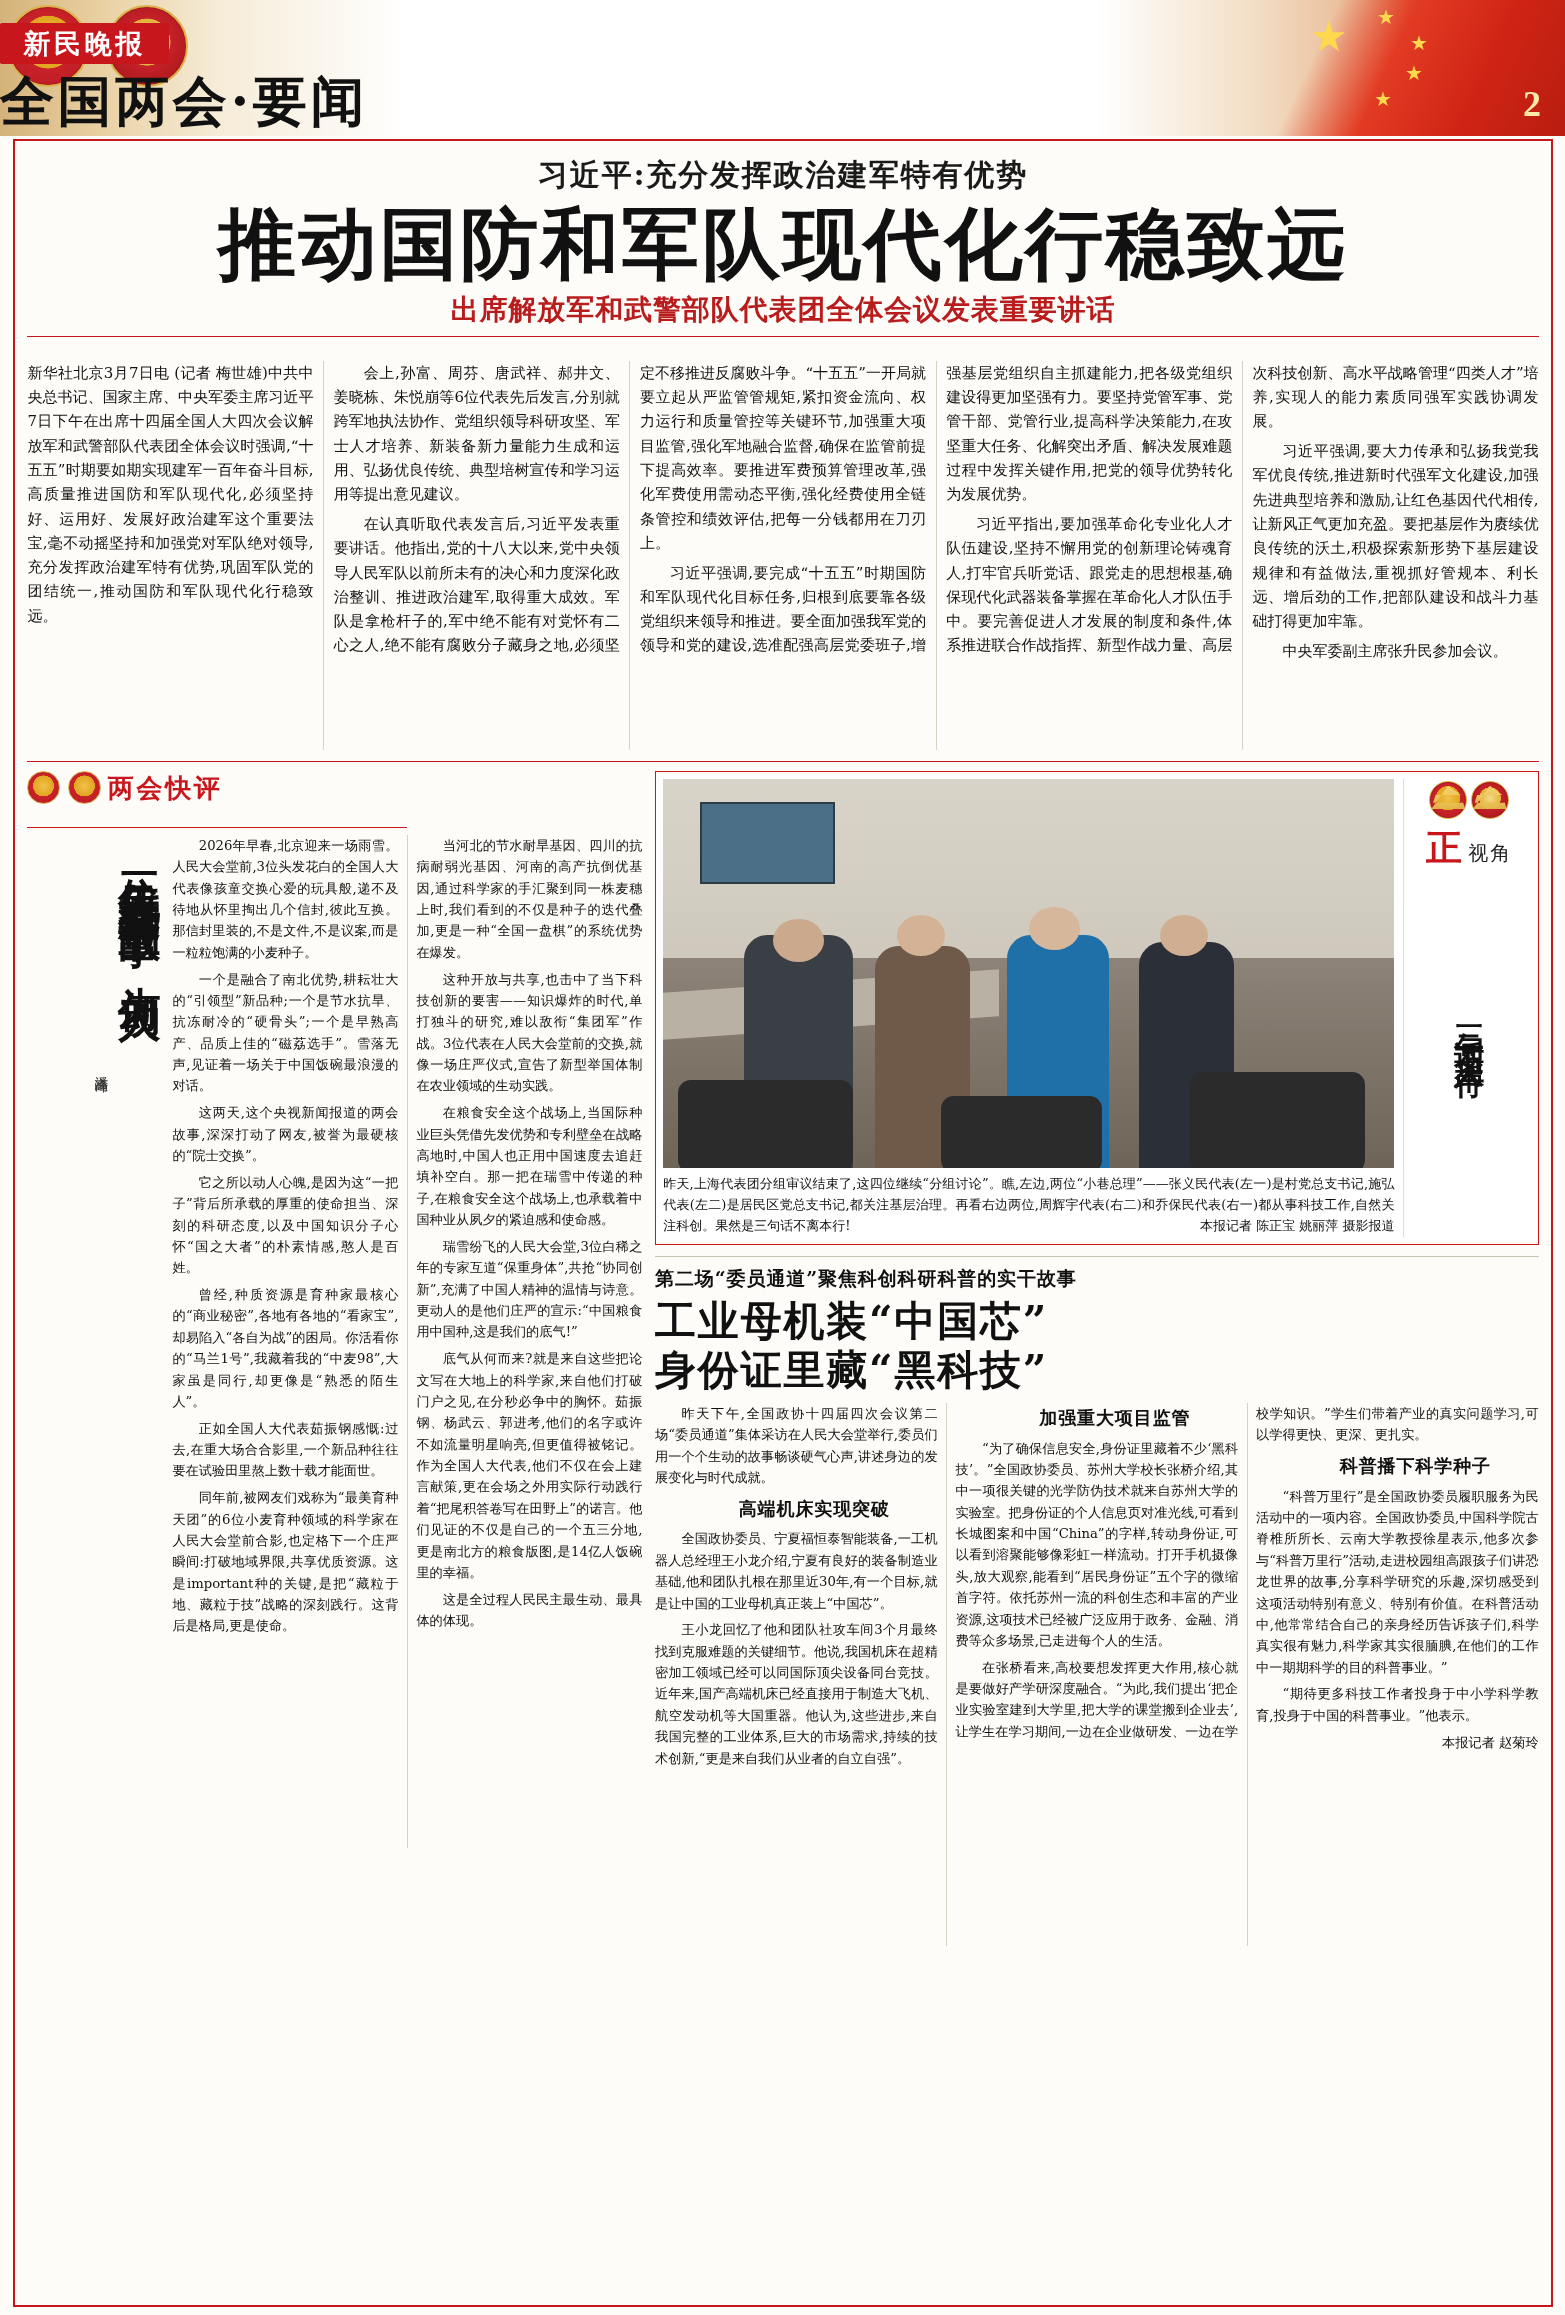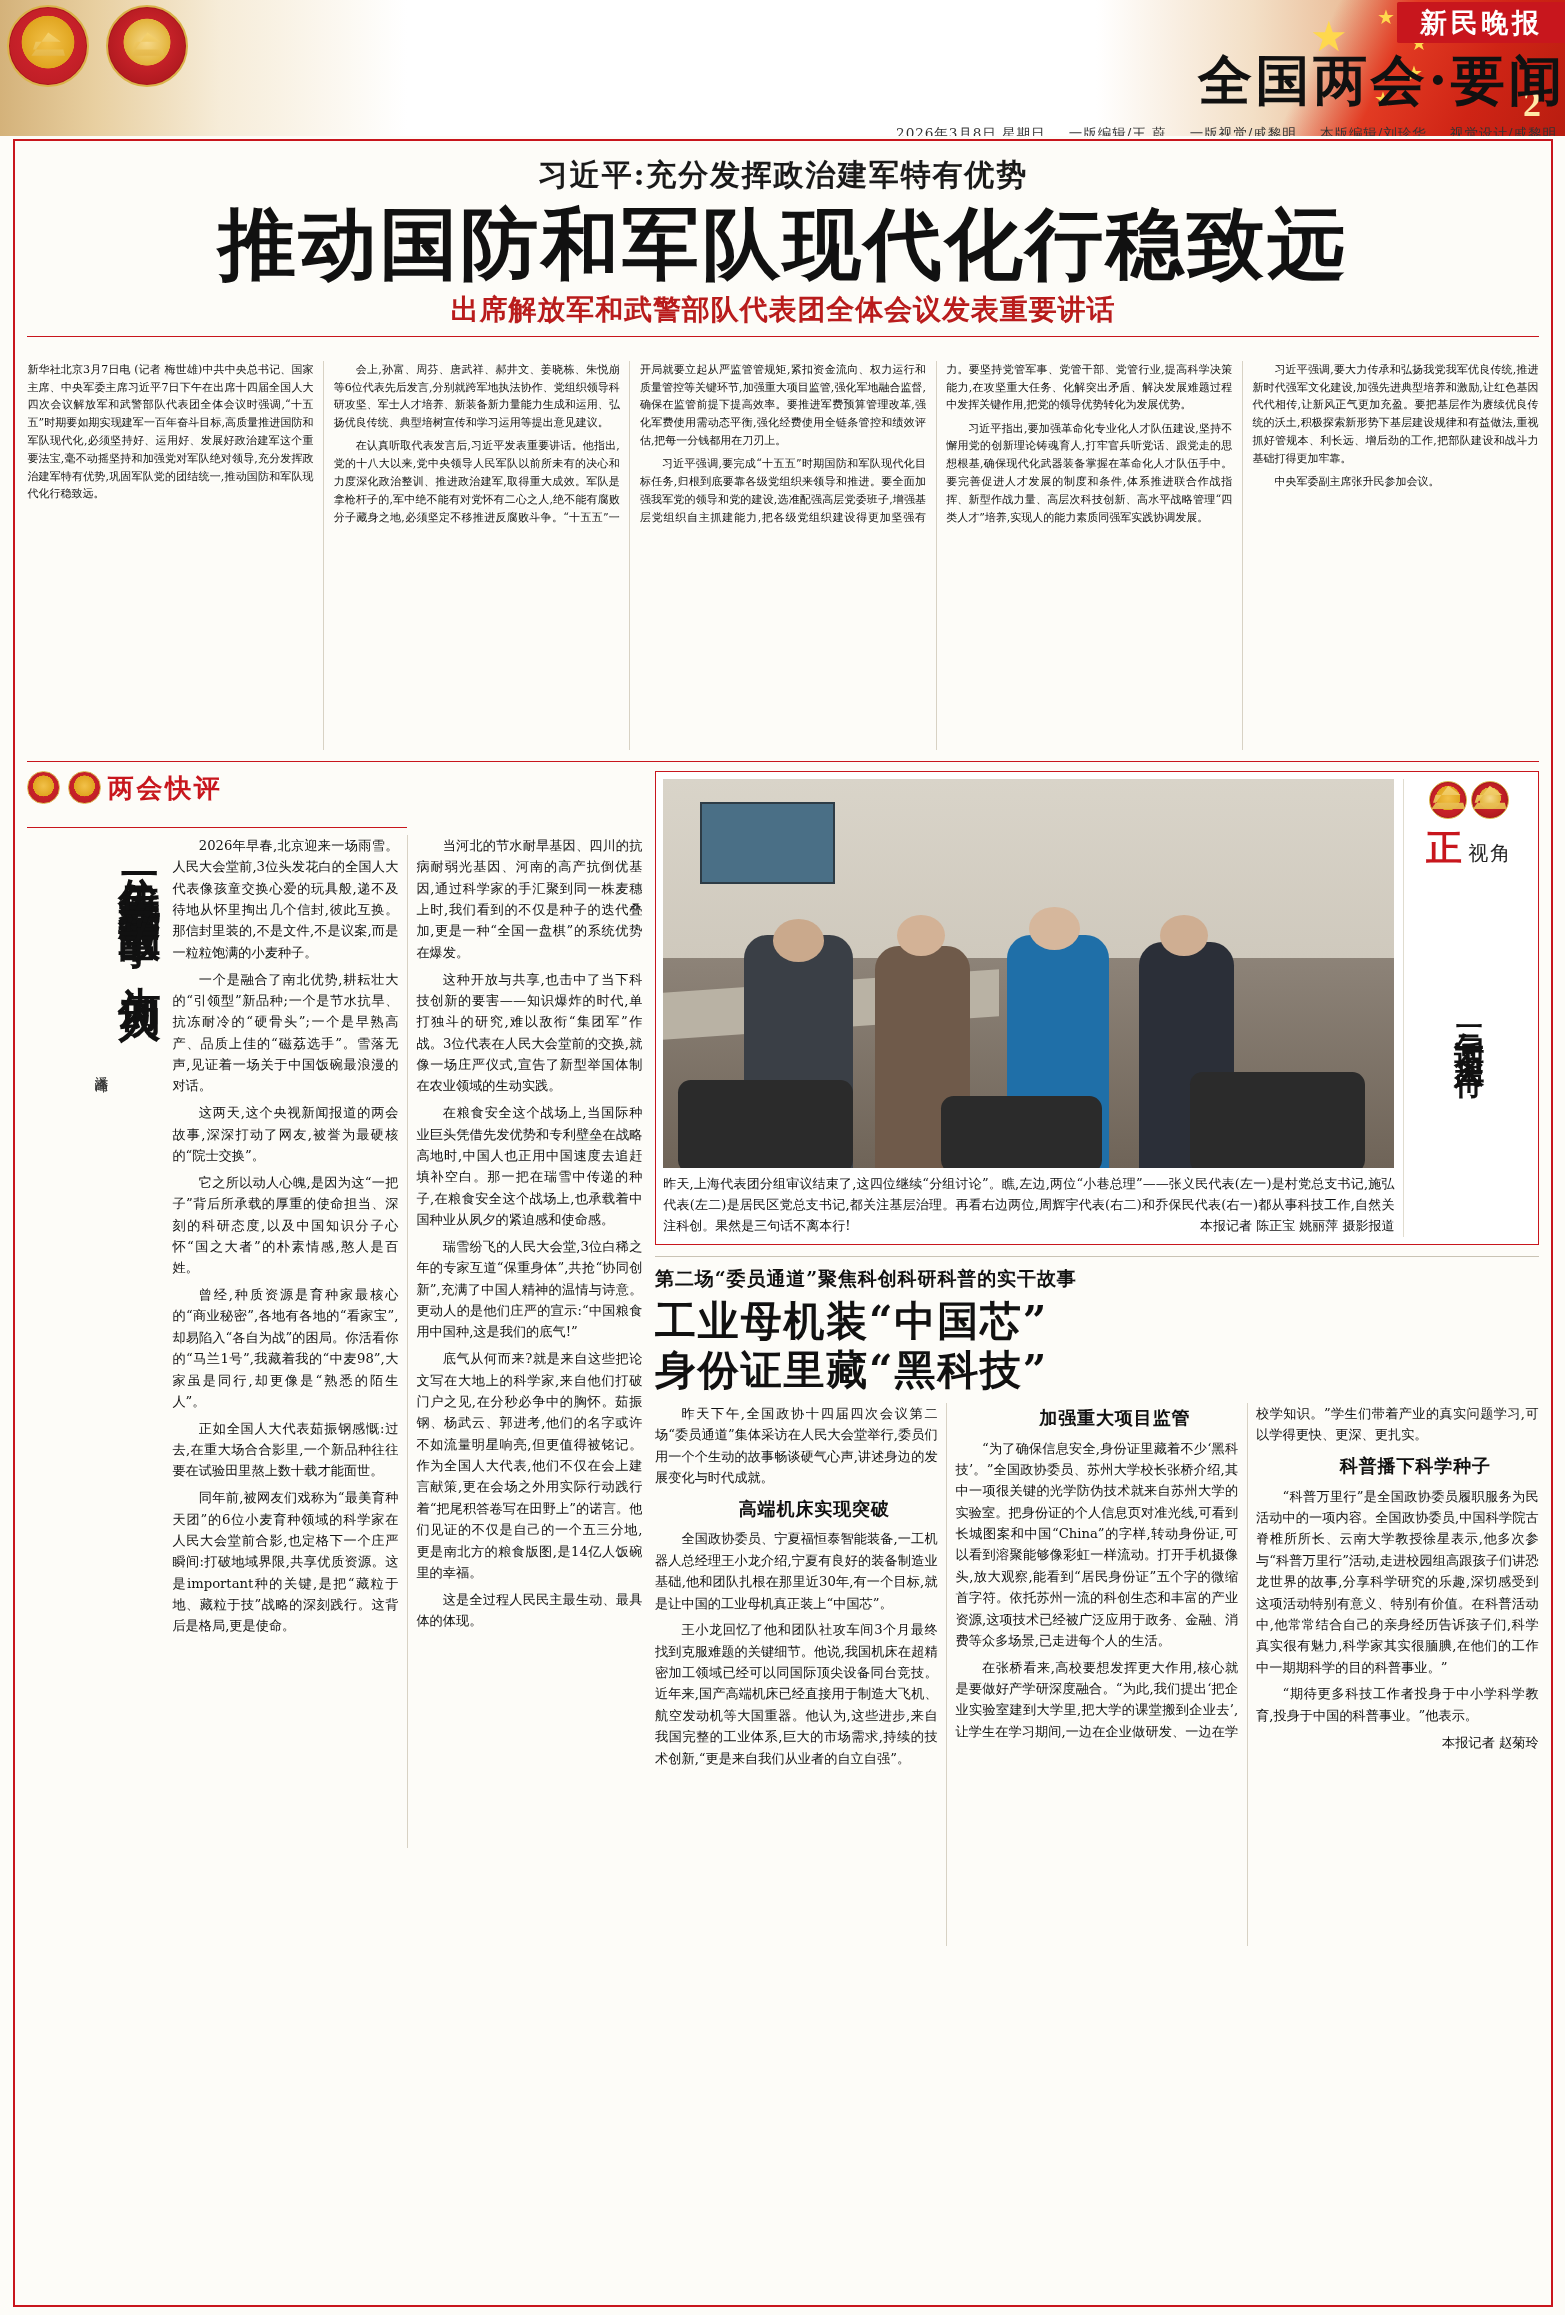--- a/index.html
+++ b/index.html
@@ -26,41 +26,41 @@
     transform:translate(-50%,-50%);
     background:linear-gradient(#f7d674,#e0b040);
     clip-path:polygon(10% 80%,90% 80%,86% 60%,14% 60%,20% 35%,80% 35%,50% 5%);
     opacity:.95;}
   .emblem.e2{background:radial-gradient(circle at 50% 45%,#f6d98a 0%,#e2b33a 40%,#c52128 41%,#9f1419 100%);}
   .mast-right{position:absolute;right:0;top:0;width:299px;height:136px;
     background:linear-gradient(115deg,rgba(255,255,255,0) 0%,rgba(255,255,255,0) 20%,#e23b23 42%,#cf2415 70%,#b81d10 100%);}
   .mast-star{position:absolute;color:#ffd84d;font-size:36px;line-height:1;}
   .mast-pagenum{position:absolute;right:25px;top:83px;color:#ffe9a8;font-size:36px;font-weight:bold;
     font-family:"Liberation Serif",serif;}
-  .mast-center{position:absolute;left:0;right:0;top:2px;text-align:right;}
+  .mast-center{position:absolute;left:0;right:0;top:23px;text-align:left;}
   .mast-paper{display:inline-block;background:#c8161d;color:#fff;font-size:27px;font-weight:bold;
     padding:2.7px 23.5px;letter-spacing:3.6px;border-radius:1.8px;}
   .mast-title{font-size:54px;font-weight:bold;letter-spacing:3.6px;margin-top:1.8px;color:#111;}
   .mast-title .dot{color:#111;}
   .mast-meta{font-size:13.6px;color:#333;margin-top:7.2px;letter-spacing:0.9px;}
   .mast-meta span{margin:0 9px;}
 
   
   .frame{position:absolute;left:12.7px;top:139px;right:12.7px;bottom:9px;
     border:2.7px double #c8161d;padding:9px 12.7px 7.2px 12.7px;box-sizing:border-box;}
 
   
   .lead-head{text-align:center;padding-top:5.4px;}
   .lead-kicker{font-size:30px;font-weight:bold;letter-spacing:1.8px;color:#1a1a1a;}
   .lead-main{font-size:78px;font-weight:bold;letter-spacing:2.7px;margin:9px 0 7.2px;line-height:1;}
   .lead-sub{font-size:28px;font-weight:bold;letter-spacing:0.9px;color:#b91c1c;margin-bottom:1px;}
   .rule-red{border:0;border-top:1.8px solid #c8161d;margin:7.2px 0 9px;}
 
   .lead-body{column-count:5;column-gap:20px;column-rule:0.9px solid #d8d2c4;
-    font-size:11px;line-height:1.62;text-align:justify;height:389px;overflow:hidden;margin-top:24px;}
+    font-size:15px;line-height:1.62;text-align:justify;height:389px;overflow:hidden;margin-top:24px;}
   .lead-body p{margin:0 0 5.4px;text-indent:2em;}
   .lead-body p.first{text-indent:0;}
 
   
   .mid{display:flex;gap:12.7px;margin-top:11px;border-top:1.8px solid #c8161d;padding-top:9px;}
   .mid-left{width:615px;position:relative;}
   .mid-right{flex:1;position:relative;}
 
   .kuaiping-badge{display:flex;gap:7.2px;border-bottom:1.8px solid #c8161d;
     padding-bottom:21px;margin-bottom:7.2px;width:380px;}

